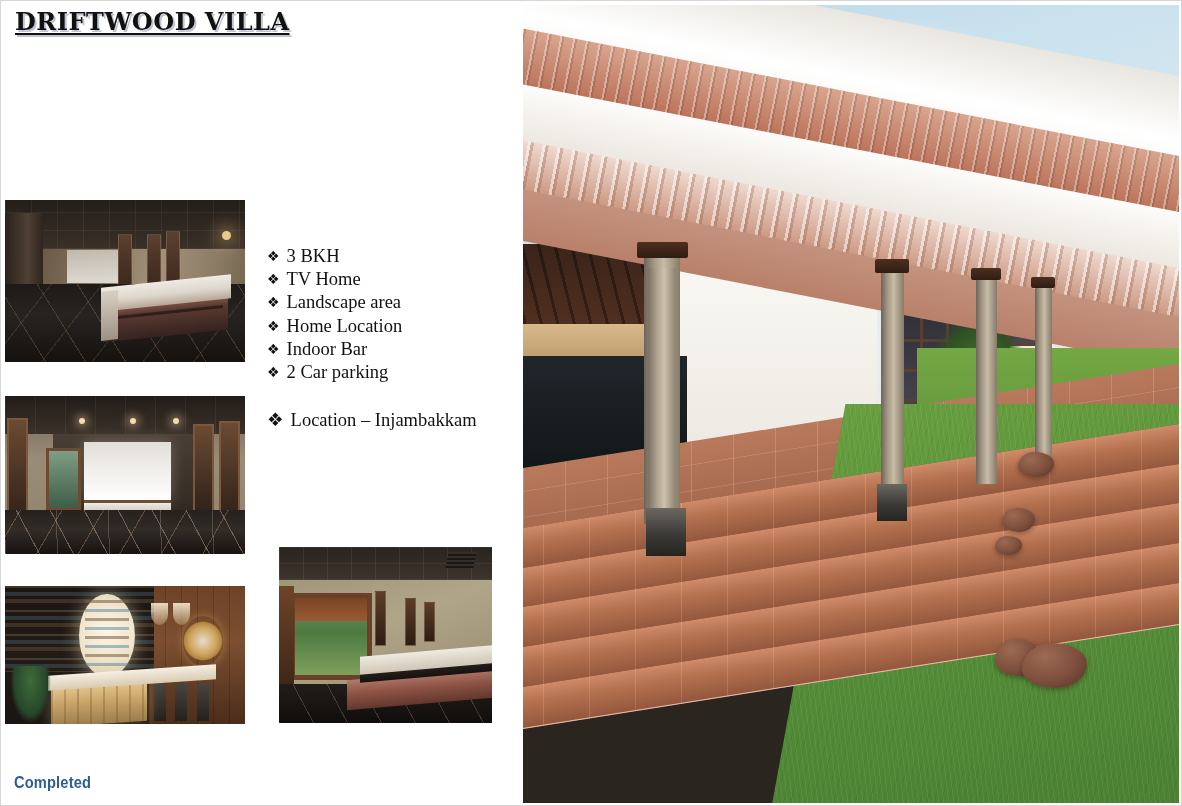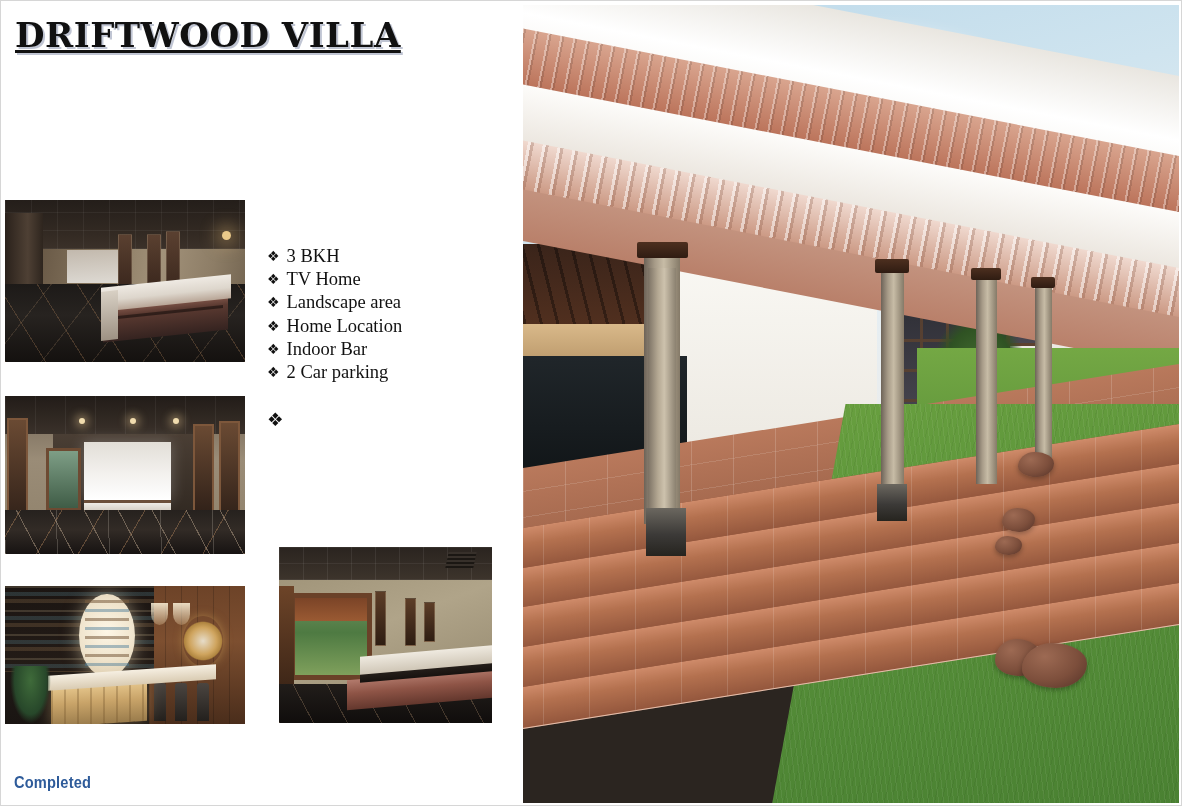--- a/index.html
+++ b/index.html
@@ -3,23 +3,23 @@
 <meta charset="utf-8">
 <style>
   html,body{margin:0;padding:0;background:#fff;}
   body{width:1182px;height:806px;overflow:hidden;
        font-family:"Liberation Serif",serif;}
 
   .slide{position:relative;width:1182px;height:806px;box-sizing:border-box;
          border:1px solid #d6d6d6;background:#ffffff;overflow:hidden;}
 
   
-  .title{position:absolute;left:14px;top:14px;width:480px;
+  .title{position:absolute;left:14px;top:6px;width:480px;
          font-family:"DejaVu Serif",serif;
-         font-size:34px;font-weight:700;letter-spacing:.5px;
+         font-size:24px;font-weight:700;letter-spacing:.5px;
          color:#111;font-variant:small-caps;
          text-decoration:underline;text-underline-offset:3px;
          text-shadow:2px 2px 0 rgba(140,150,175,.55);
          white-space:nowrap;}
 
   
   .highlight-head{position:absolute;left:266px;top:196px;
         font-size:22px;color:#111;letter-spacing:.3px;}
   .bullets{position:absolute;left:266px;top:244px;width:250px;
         font-size:18.5px;color:#111;line-height:23.2px;}
@@ -331,20 +331,21 @@
     </div>
     <div class="row">
       <span class="bt">❖</span>
       <span>2 Car parking</span>
     </div>
   </div>
 
   <div class="loc">
     <div class="row">
       <span class="bt">❖</span>
+      <span>Location – Injambakkam</span>
     </div>
   </div>
 
   <div class="status">Completed</div>
 
   <div class="photo" id="thumb1">
     <div class="t1-wall"></div>
     <div class="t1-ceil"></div>
     <div class="t1-left"></div>
     <div class="t1-screen"></div>

